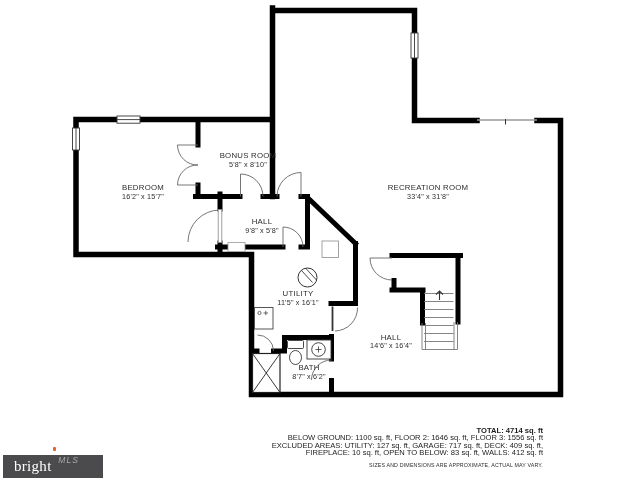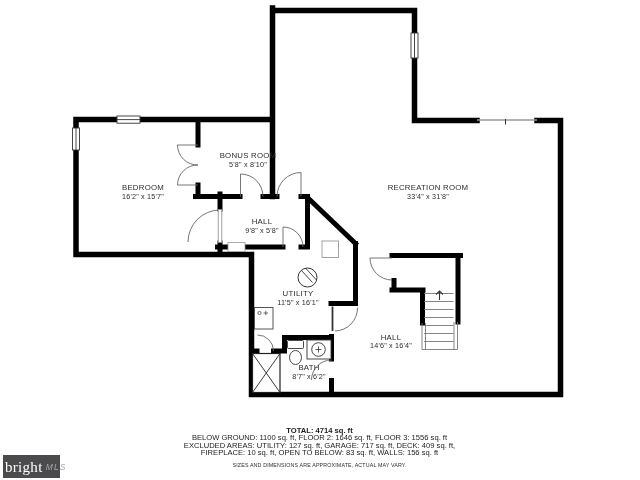--- a/index.html
+++ b/index.html
@@ -1,26 +1,26 @@
 <!DOCTYPE html>
 <html><head>
 <meta charset="utf-8">
 <style>
   html,body{margin:0;padding:0;background:#fff;}
   .stage{position:relative;width:640px;height:480px;background:#ffffff;overflow:hidden;
          font-family:"Liberation Sans",sans-serif;}
   svg{position:absolute;left:0;top:0;}
   .room-name{font-family:"Liberation Sans",sans-serif;font-size:7.8px;fill:#2b2b2b;letter-spacing:.25px;}
   .room-dims{font-family:"Liberation Sans",sans-serif;font-size:7.2px;fill:#2b2b2b;letter-spacing:.2px;}
-  .footer{position:absolute;left:0;top:427px;width:543px;text-align:center;color:#1c1c1c;padding-left:48px;}
+  .footer{position:absolute;left:0;top:427px;width:543px;text-align:right;color:#1c1c1c;}
   .f-total{font-size:7.6px;font-weight:bold;line-height:7.4px;}
   .f-line{font-size:7.6px;line-height:7.3px;}
   .f-disclaimer{font-size:5.3px;margin-top:6px;color:#2e2e2e;letter-spacing:.15px;}
-  .logo{position:absolute;left:3px;top:455px;width:57px;height:23px;background:#4b4b4d;
-        display:flex;align-items:center;padding-left:2px;box-sizing:border-box;}
+  .logo{position:absolute;left:3px;top:455px;width:100px;height:23px;background:#4b4b4d;
+        display:flex;align-items:flex-start;padding-left:11px;box-sizing:border-box;}
   .logo-bright{font-family:"Liberation Serif",serif;color:#ffffff;font-size:15px;line-height:22px;letter-spacing:.3px;}
   .logo-spark{position:relative;display:inline-block;width:3.5px;height:3.5px;background:#e8622d;
               border-radius:1px;top:-8px;left:1px;}
   .logo-mls{color:#a8a8a8;font-size:8.5px;letter-spacing:1.2px;margin-left:3px;font-style:italic;}
 </style>
 </head>
 <body>
 
 <div class="stage">
 
@@ -139,21 +139,21 @@
       <text class="room-dims" x="391" y="348">14'6" x 16'4"</text>
       <text class="room-name" x="309" y="370">BATH</text>
       <text class="room-dims" x="309" y="378.5">8'7" x 6'2"</text>
     </g>
   </svg>
 
   <div class="footer">
     <div class="f-total">TOTAL: 4714 sq. ft</div>
     <div class="f-line">BELOW GROUND: 1100 sq. ft, FLOOR 2: 1646 sq. ft, FLOOR 3: 1556 sq. ft</div>
     <div class="f-line">EXCLUDED AREAS: UTILITY: 127 sq. ft, GARAGE: 717 sq. ft, DECK: 409 sq. ft,</div>
-    <div class="f-line">FIREPLACE: 10 sq. ft, OPEN TO BELOW: 83 sq. ft, WALLS: 156 sq. ft</div>
+    <div class="f-line">FIREPLACE: 10 sq. ft, OPEN TO BELOW: 83 sq. ft, WALLS: 412 sq. ft</div>
     <div class="f-disclaimer">SIZES AND DIMENSIONS ARE APPROXIMATE, ACTUAL MAY VARY.</div>
   </div>
 
   <div class="logo">
     <span class="logo-bright">bright</span>
     <span class="logo-spark"></span>
     <span class="logo-mls">MLS</span>
   </div>
 
 </div>

